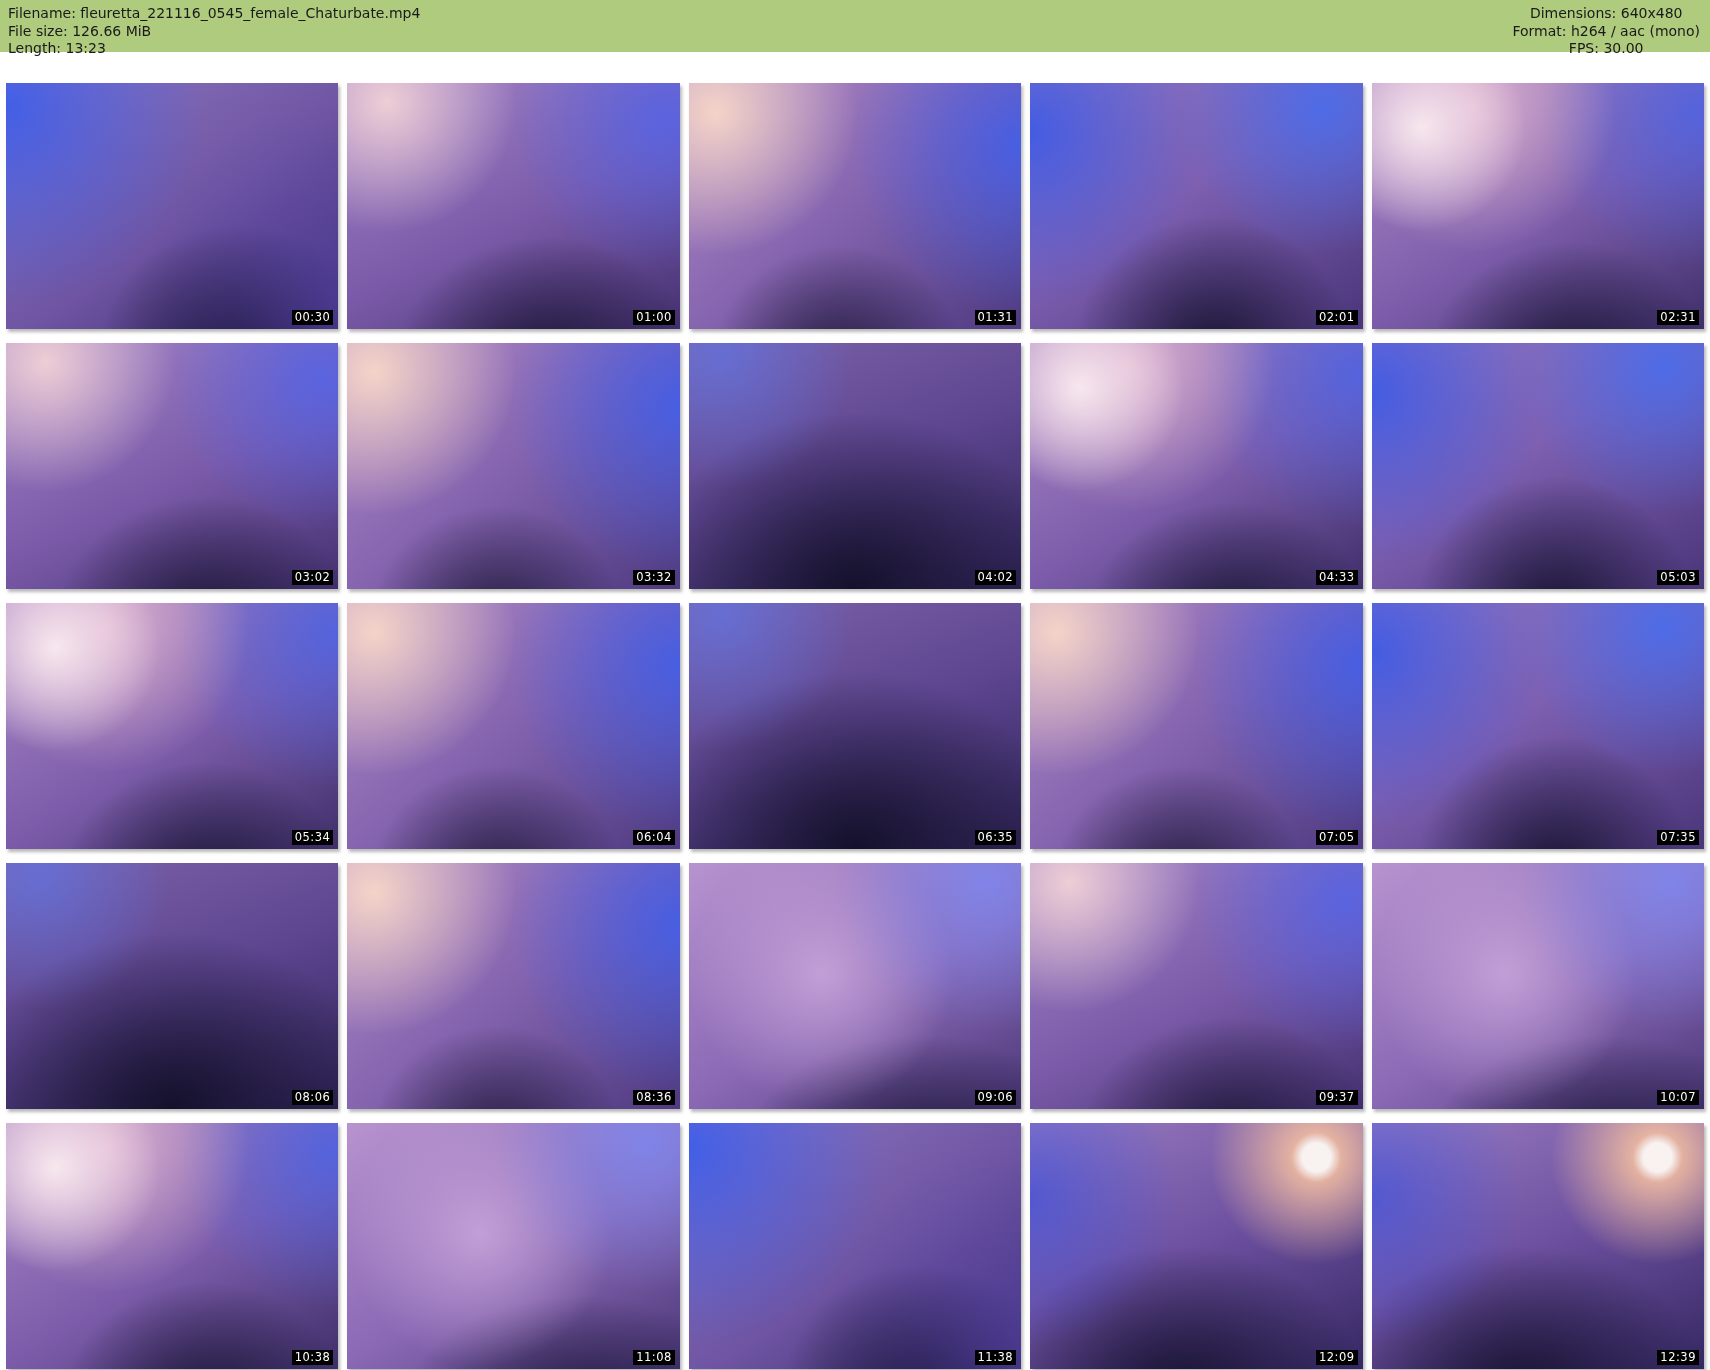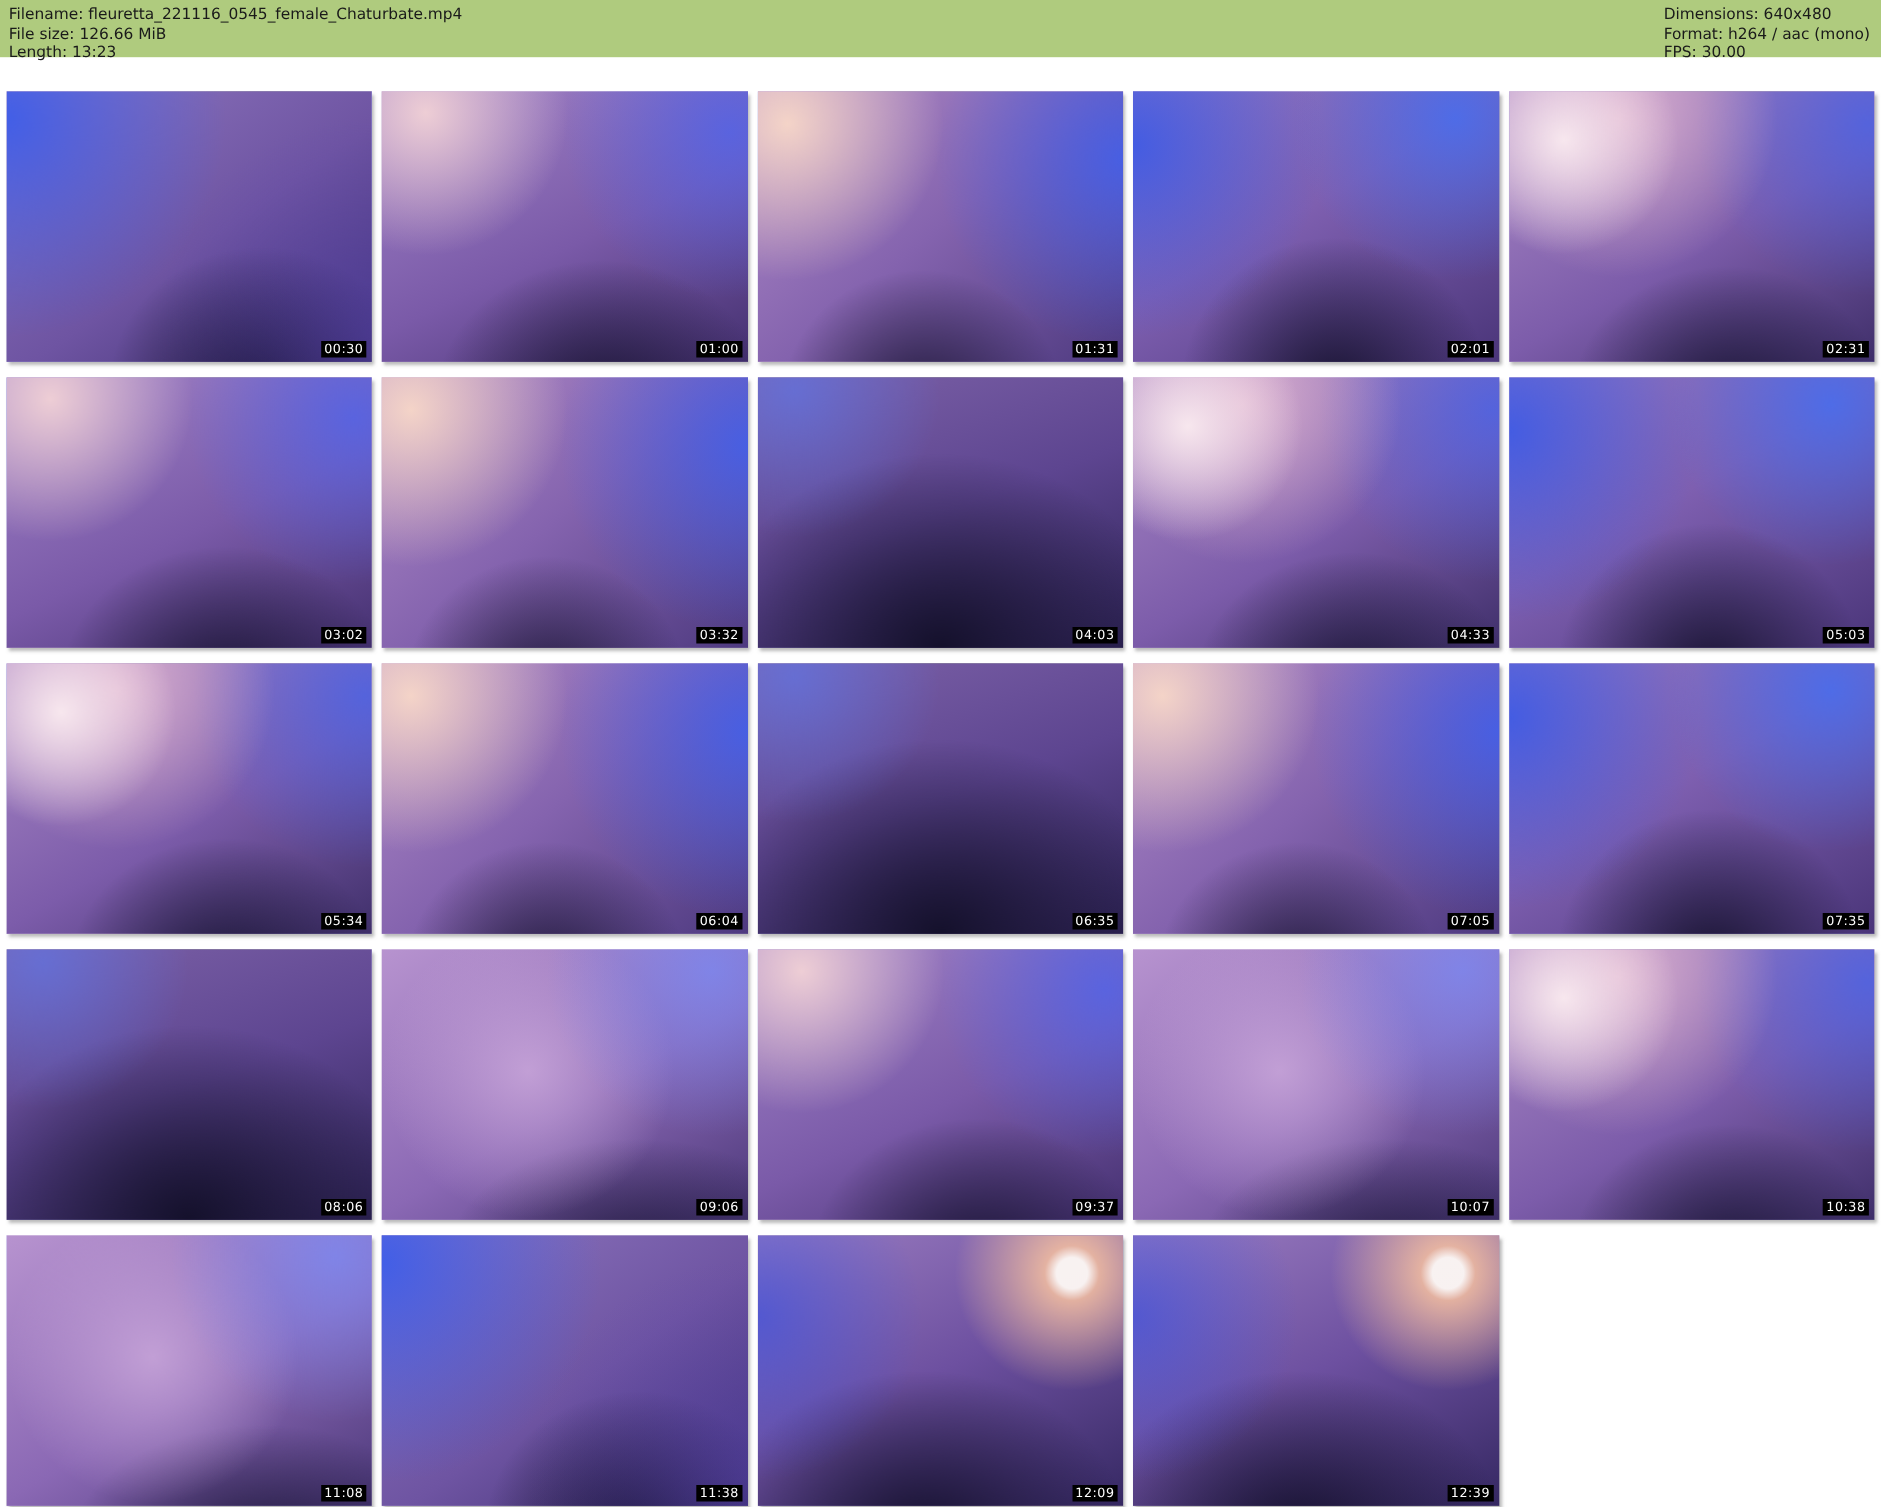--- a/index.html
+++ b/index.html
@@ -13,21 +13,21 @@
   
   .header {
     box-sizing: border-box;
     width: 100%; height: 52px;
     background: var(--header-bg, #afcb7e);
     color: var(--header-text, #1a1a1a);
     display: flex; justify-content: space-between;
     padding: 5px 10px 0 8px;
     font-size: 14px; line-height: 17.5px;
   }
-  .header-right { text-align: left; }
+  .header-right { text-align: center; }
   .info-line { white-space: nowrap; }
 
   
   .grid {
     display: grid;
     grid-template-columns: repeat(5, 1fr);
     column-gap: 9px; row-gap: 14px;
     margin: 31px 6px 0 6px;
   }
   .thumb {
@@ -121,21 +121,21 @@
       <div class="thumb v4">
         <span class="ts">02:31</span>
       </div>
       <div class="thumb v1">
         <span class="ts">03:02</span>
       </div>
       <div class="thumb v2">
         <span class="ts">03:32</span>
       </div>
       <div class="thumb v3">
-        <span class="ts">04:03</span>
+        <span class="ts">04:02</span>
       </div>
       <div class="thumb v4">
         <span class="ts">04:33</span>
       </div>
       <div class="thumb v0">
         <span class="ts">05:03</span>
       </div>
       <div class="thumb v4">
         <span class="ts">05:34</span>
       </div>
@@ -146,20 +146,23 @@
         <span class="ts">06:35</span>
       </div>
       <div class="thumb v2">
         <span class="ts">07:05</span>
       </div>
       <div class="thumb v0">
         <span class="ts">07:35</span>
       </div>
       <div class="thumb v3">
         <span class="ts">08:06</span>
+      </div>
+      <div class="thumb v2">
+        <span class="ts">08:36</span>
       </div>
       <div class="thumb v5">
         <span class="ts">09:06</span>
       </div>
       <div class="thumb v1">
         <span class="ts">09:37</span>
       </div>
       <div class="thumb v5">
         <span class="ts">10:07</span>
       </div>

